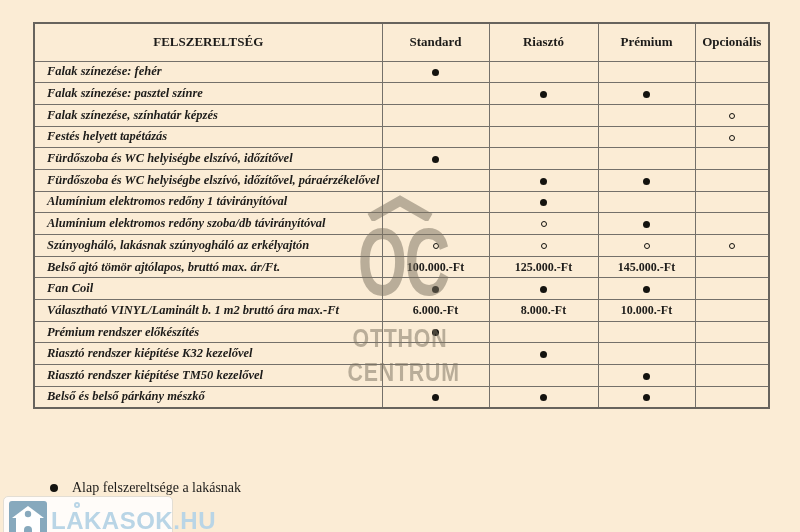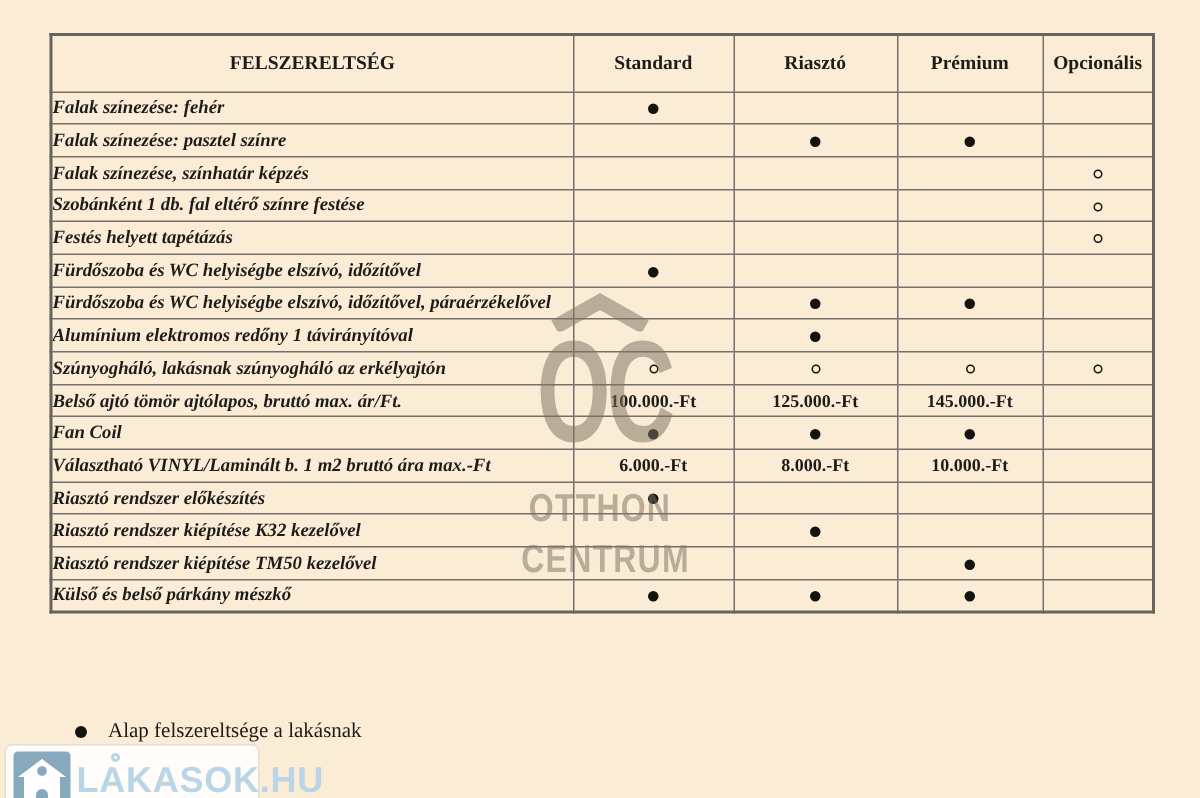--- a/index.html
+++ b/index.html
@@ -21,21 +21,21 @@
   }
   table.equip th, table.equip td {
     border:1px solid #74706a;
     vertical-align:middle;
     overflow:hidden; white-space:nowrap;
   }
   table.equip thead th { height:38px; text-align:center; font-weight:bold; font-size:13px; }
   table.equip tbody td { height:21.7px; }
   td.rowlabel {
     font-weight:bold; font-style:italic; font-size:12.5px;
-    padding-left:0; text-align:left;
+    padding-left:12px; text-align:left;
   }
   td.val { text-align:center; font-weight:bold; font-size:12px; }
   .dot, .ring { display:inline-block; width:7px; height:7px; border-radius:50%; vertical-align:middle; }
   .dot  { background:#14130f; }
   .ring { border:1.4px solid #14130f; background:transparent; width:6px; height:6px; }
 
   
   .legend { position:absolute; left:50px; top:480px; font-size:14px; }
   .legend-row { display:flex; align-items:center; height:15px; }
   .legend-row .mark { width:22px; display:inline-flex; align-items:center; }
@@ -117,27 +117,20 @@
         <td class="val"></td>
       </tr>
       <tr>
         <td class="rowlabel">Falak színezése, színhatár képzés</td>
         <td class="val"></td>
         <td class="val"></td>
         <td class="val"></td>
         <td class="val"><span class="ring"></span></td>
       </tr>
       <tr>
-        <td class="rowlabel">Szobánként 1 db. fal eltérő színre festése</td>
-        <td class="val"></td>
-        <td class="val"></td>
-        <td class="val"></td>
-        <td class="val"><span class="ring"></span></td>
-      </tr>
-      <tr>
         <td class="rowlabel">Festés helyett tapétázás</td>
         <td class="val"></td>
         <td class="val"></td>
         <td class="val"></td>
         <td class="val"><span class="ring"></span></td>
       </tr>
       <tr>
         <td class="rowlabel">Fürdőszoba és WC helyiségbe elszívó, időzítővel</td>
         <td class="val"><span class="dot"></span></td>
         <td class="val"></td>
@@ -149,20 +142,27 @@
         <td class="val"></td>
         <td class="val"><span class="dot"></span></td>
         <td class="val"><span class="dot"></span></td>
         <td class="val"></td>
       </tr>
       <tr>
         <td class="rowlabel">Alumínium elektromos redőny 1 távirányítóval</td>
         <td class="val"></td>
         <td class="val"><span class="dot"></span></td>
         <td class="val"></td>
+        <td class="val"></td>
+      </tr>
+      <tr>
+        <td class="rowlabel">Alumínium elektromos redőny szoba/db távirányítóval</td>
+        <td class="val"></td>
+        <td class="val"><span class="ring"></span></td>
+        <td class="val"><span class="dot"></span></td>
         <td class="val"></td>
       </tr>
       <tr>
         <td class="rowlabel">Szúnyogháló, lakásnak szúnyogháló az erkélyajtón</td>
         <td class="val"><span class="ring"></span></td>
         <td class="val"><span class="ring"></span></td>
         <td class="val"><span class="ring"></span></td>
         <td class="val"><span class="ring"></span></td>
       </tr>
       <tr>
@@ -180,42 +180,42 @@
         <td class="val"></td>
       </tr>
       <tr>
         <td class="rowlabel">Választható VINYL/Laminált b. 1 m2 bruttó ára max.-Ft</td>
         <td class="val">6.000.-Ft</td>
         <td class="val">8.000.-Ft</td>
         <td class="val">10.000.-Ft</td>
         <td class="val"></td>
       </tr>
       <tr>
-        <td class="rowlabel">Riasztó rendszer előkészítés</td>
+        <td class="rowlabel">Prémium rendszer előkészítés</td>
         <td class="val"><span class="dot"></span></td>
         <td class="val"></td>
         <td class="val"></td>
         <td class="val"></td>
       </tr>
       <tr>
         <td class="rowlabel">Riasztó rendszer kiépítése K32 kezelővel</td>
         <td class="val"></td>
         <td class="val"><span class="dot"></span></td>
         <td class="val"></td>
         <td class="val"></td>
       </tr>
       <tr>
         <td class="rowlabel">Riasztó rendszer kiépítése TM50 kezelővel</td>
         <td class="val"></td>
         <td class="val"></td>
         <td class="val"><span class="dot"></span></td>
         <td class="val"></td>
       </tr>
       <tr>
-        <td class="rowlabel">Külső és belső párkány mészkő</td>
+        <td class="rowlabel">Belső és belső párkány mészkő</td>
         <td class="val"><span class="dot"></span></td>
         <td class="val"><span class="dot"></span></td>
         <td class="val"><span class="dot"></span></td>
         <td class="val"></td>
       </tr>
     </tbody>
 </table>
 
 <div class="wm-oc">
   <svg class="wm-chevron" width="72" height="26" viewBox="0 0 72 26">

